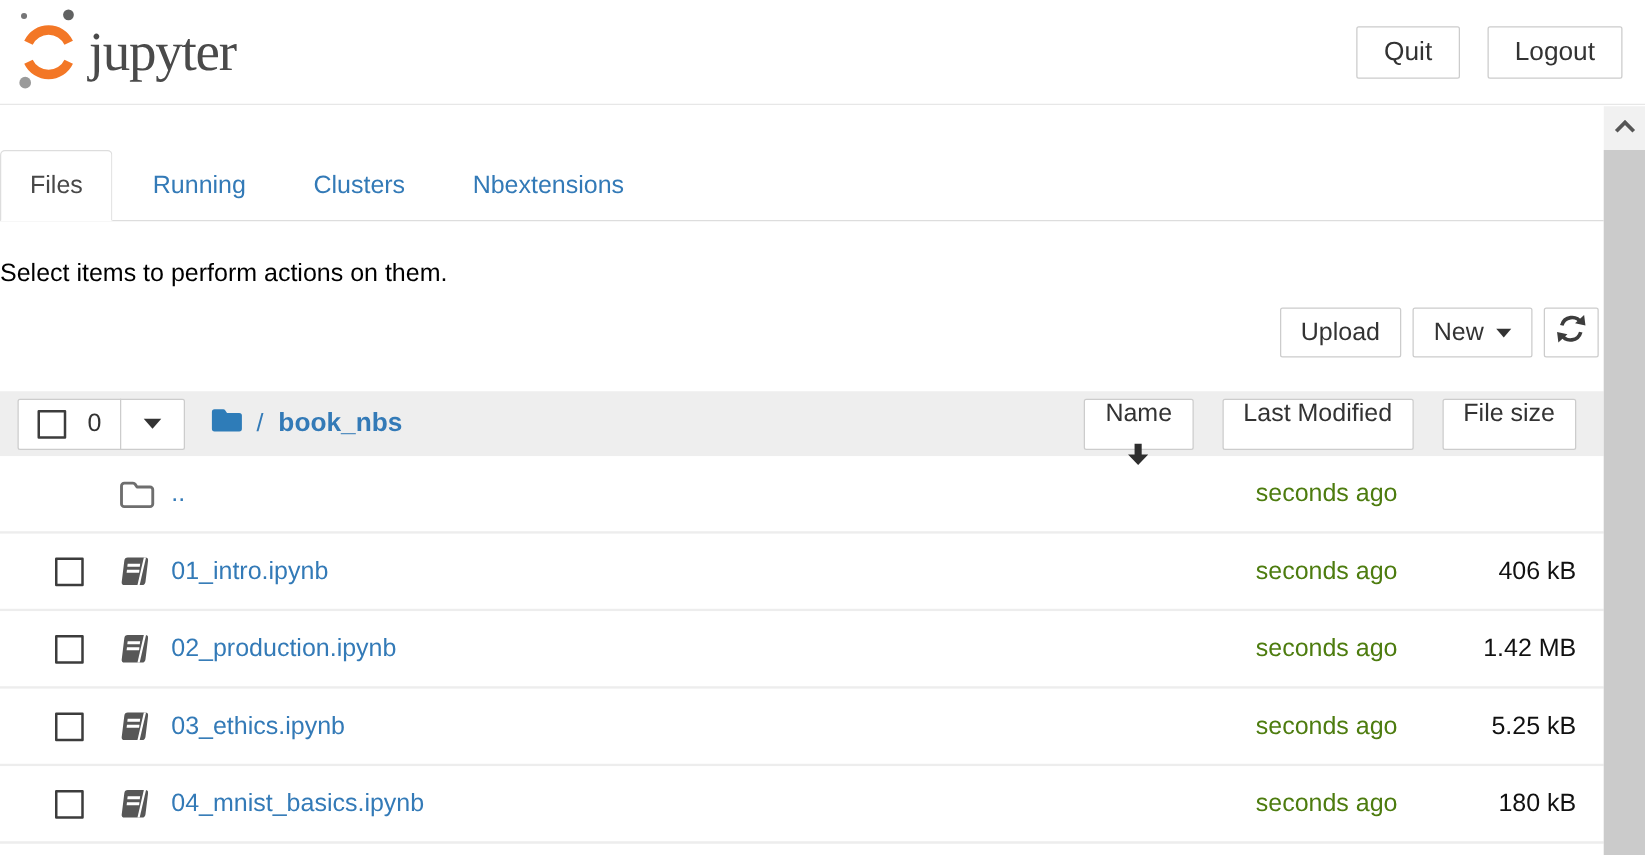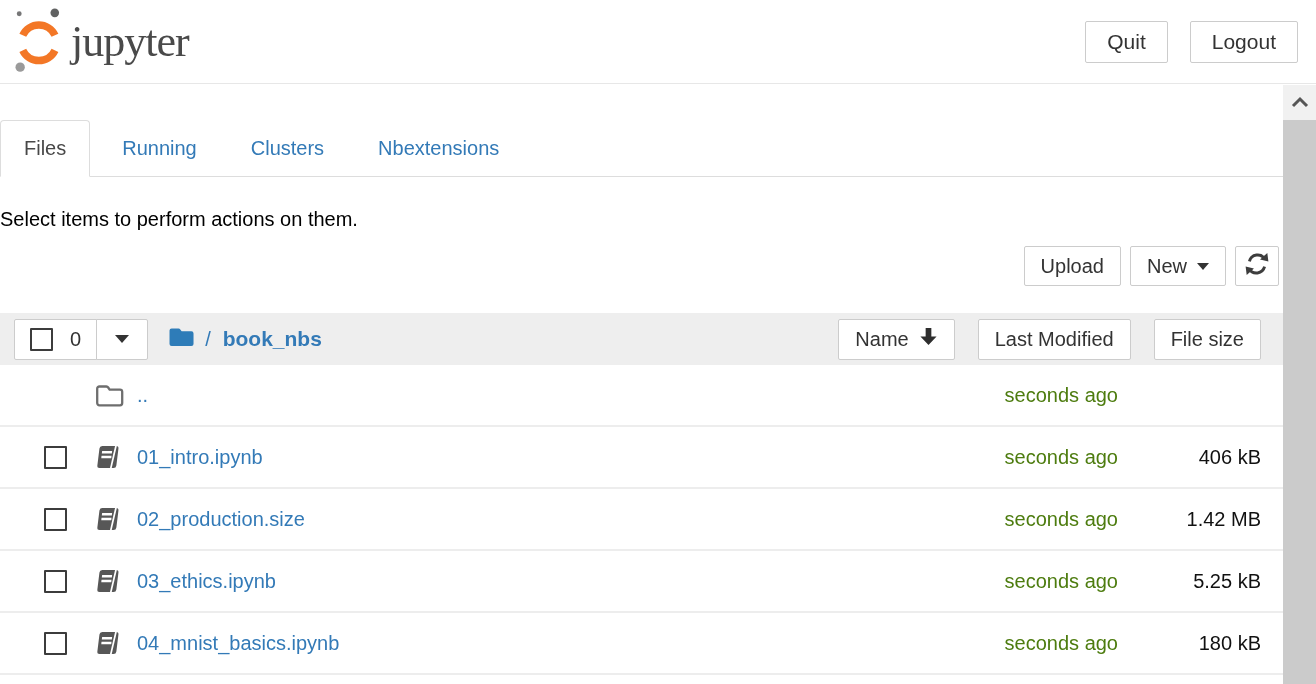--- a/index.html
+++ b/index.html
@@ -46,21 +46,21 @@
   .btn-caret { width: 52px; background: #fff; border: 1px solid #ccc; border-left: 1px solid #ccc;
     margin-left: -1px; border-radius: 0 2px 2px 0; display: flex; align-items: center;
     justify-content: center; cursor: pointer; }
   .checkbox { width: 23px; height: 23px; border: 2px solid #3c3c3c; background: #fff;
     border-radius: 1px; cursor: pointer; }
   .breadcrumb { display: flex; align-items: center; margin-left: 20px; gap: 9px; font-size: 20px; }
   .crumb-root { color: #337ab7; text-decoration: none; cursor: pointer; }
   .crumb-current { color: #337ab7; font-weight: bold; font-size: 21px; margin-left: 3px;
     text-decoration: none; cursor: pointer; }
   .header-spacer { flex: 1; }
-  .sort-btn { height: 41px; }
+  .sort-btn { height: 41px; flex-direction: column; }
   .gap23 { margin-left: 23px; }
 
   
   .row { height: 62px; border-bottom: 2px solid #ededed; display: flex; align-items: center;
     padding: 0 22px 0 44px; background: #fff; }
   .cb-slot { width: 24px; display: flex; }
   .icon-slot { margin-left: 28px; width: 28px; display: flex; align-items: center; }
   .item-name { margin-left: 13px; font-size: 20px; color: #337ab7; text-decoration: none; cursor: pointer; }
   .row-spacer { flex: 1; }
   .col-modified { width: 170px; text-align: right; font-size: 20px; color: #4d7c0f; }
@@ -206,21 +206,21 @@
       <span class="icon-slot">
         <svg width="25" height="26" viewBox="0 0 25 26">
             <g transform="skewX(-7) translate(3,0)">
           <rect x="1" y="2" width="19" height="22" rx="2.5" fill="#575757"></rect>
           <rect x="4" y="7" width="10" height="2.4" fill="#fff"></rect>
           <rect x="4" y="11.8" width="10" height="2.4" fill="#fff"></rect>
           <line x1="17.2" y1="2" x2="14.8" y2="24" stroke="#fff" stroke-width="1.8"></line>
         </g>
           </svg>
       </span>
-      <a class="item-name">02_production.size</a>
+      <a class="item-name">02_production.ipynb</a>
       <span class="row-spacer"></span>
       <span class="col-modified">seconds ago</span>
       <span class="col-size">1.42 MB</span>
     </div>
 
     <div class="row">
       <span class="cb-slot">
           <span class="checkbox"></span>
         </span>
       <span class="icon-slot">

